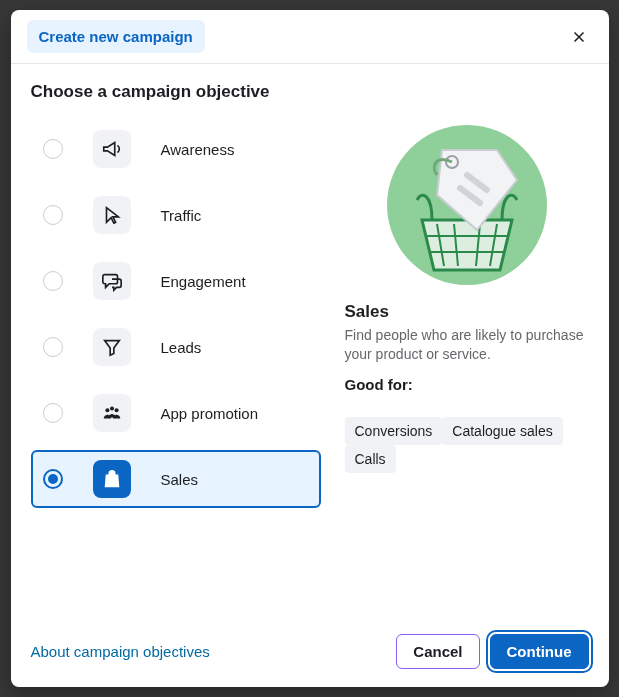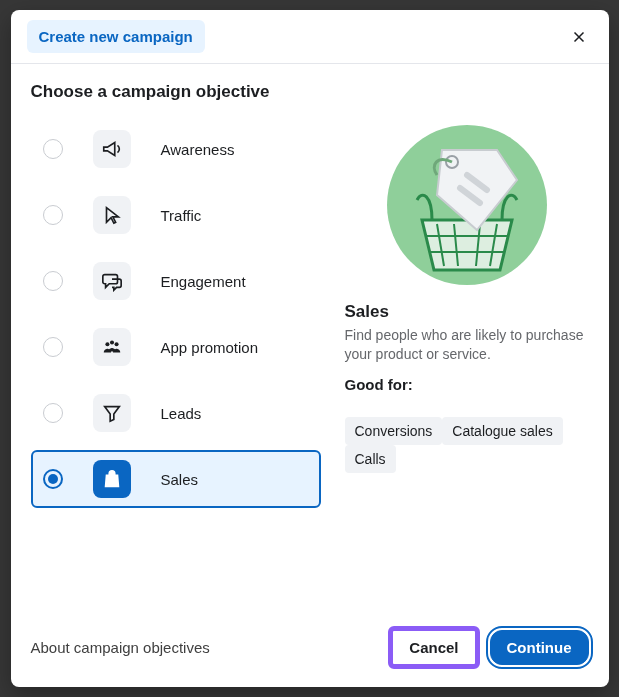--- a/index.html
+++ b/index.html
@@ -27,25 +27,25 @@
   .icon-box svg { width: 22px; height: 22px; stroke: #1c1e21; stroke-width: 1.8; fill: none; }
   .icon-box.promo svg { stroke-width: 0; fill: #1c1e21; }
   .obj-label { font-size: 15px; color: #1c1e21; font-weight: 500; }
   .illus { width: 170px; height: 170px; margin: 0 auto 12px auto; }
   .detail-title { font-size: 17px; font-weight: 700; color: #1c1e21; margin-bottom: 4px; }
   .detail-desc { font-size: 14px; color: #65676b; line-height: 1.35; margin-bottom: 12px; }
   .good-for { font-size: 15px; font-weight: 700; color: #1c1e21; margin-bottom: 24px; }
   .tags { display:flex; flex-wrap: wrap; gap: 0; }
   .tag { background: #f0f2f5; color: #1c1e21; font-size: 14px; padding: 6px 10px; border-radius: 4px; }
   .modal-footer { display:flex; align-items:center; justify-content: space-between; padding: 14px 20px 18px 20px; }
-  .about-link { color: #404040; font-size: 15px; font-weight: 500; cursor:pointer; }
+  .about-link { color: #0369a1; font-size: 15px; font-weight: 500; cursor:pointer; }
   .footer-btns { display:flex; gap: 10px; align-items:center; }
   .btn { font-size: 15px; font-weight: 600; padding: 8px 16px; border-radius: 6px; cursor:pointer; }
-  .btn-cancel { background:#fff; border: 5px solid #8b5cf6; color:#1c1e21; }
-  .btn-continue { background:#0a66c2; border: 1px solid #0a66c2; color:#fff; outline: 2px solid #0a66c2; outline-offset: 2px; border-radius: 12px; }
+  .btn-cancel { background:#fff; border: 1px solid #8b5cf6; color:#1c1e21; }
+  .btn-continue { background:#0a66c2; border: 1px solid #0a66c2; color:#fff; outline: 2px solid #0a66c2; outline-offset: 2px; border-radius: 6px; }
 </style>
 </head>
 <body>
 
 <div class="backdrop">
   <div class="modal">
 
     <div class="modal-header">
       <div class="header-chip">Create new campaign</div>
       <div class="close-btn">
@@ -89,41 +89,41 @@
                 <svg viewBox="0 0 24 24">
                     <path d="M4 5 H16 A2 2 0 0 1 18 7 V13 A2 2 0 0 1 16 15 H9 L5 19 V15 H4 A2 2 0 0 1 2 13 V7 A2 2 0 0 1 4 5 Z"></path>
                     <path d="M12 10 H20 A2 2 0 0 1 22 12 V17 A2 2 0 0 1 20 19 H17 L14 22 V19 H12"></path>
                   </svg>
               </span>
               <span class="obj-label">Engagement</span>
             </li>
 
             <li class="obj-item">
               <span class="radio"></span>
+              <span class="icon-box">
+                <svg viewBox="0 0 24 24">
+                    <path d="M4 5 H20 L14 13 V19 L10 21 V13 Z"></path>
+                  </svg>
+              </span>
+              <span class="obj-label">Leads</span>
+            </li>
+
+            <li class="obj-item">
+              <span class="radio"></span>
               <span class="icon-box promo">
                 <svg viewBox="0 0 24 24">
                     <circle cx="7" cy="9" r="2.2"></circle>
                     <circle cx="12" cy="7" r="2.2"></circle>
                     <circle cx="17" cy="9" r="2.2"></circle>
                     <path d="M3 18 C3 15 6 14 7 14 C8 14 11 15 11 18 Z"></path>
                     <path d="M8 17 C8 14 11 13 12 13 C13 13 16 14 16 17 Z"></path>
                     <path d="M13 18 C13 15 16 14 17 14 C18 14 21 15 21 18 Z"></path>
                   </svg>
               </span>
               <span class="obj-label">App promotion</span>
-            </li>
-
-            <li class="obj-item">
-              <span class="radio"></span>
-              <span class="icon-box">
-                <svg viewBox="0 0 24 24">
-                    <path d="M4 5 H20 L14 13 V19 L10 21 V13 Z"></path>
-                  </svg>
-              </span>
-              <span class="obj-label">Leads</span>
             </li>
 
             <li class="obj-item selected">
               <span class="radio"></span>
               <span class="icon-box">
                 <svg viewBox="0 0 24 24">
                     <path d="M6 8 H18 L19 20 H5 Z"></path>
                     <path d="M9 8 V6 A3 3 0 0 1 15 6 V8"></path>
                   </svg>
               </span>

